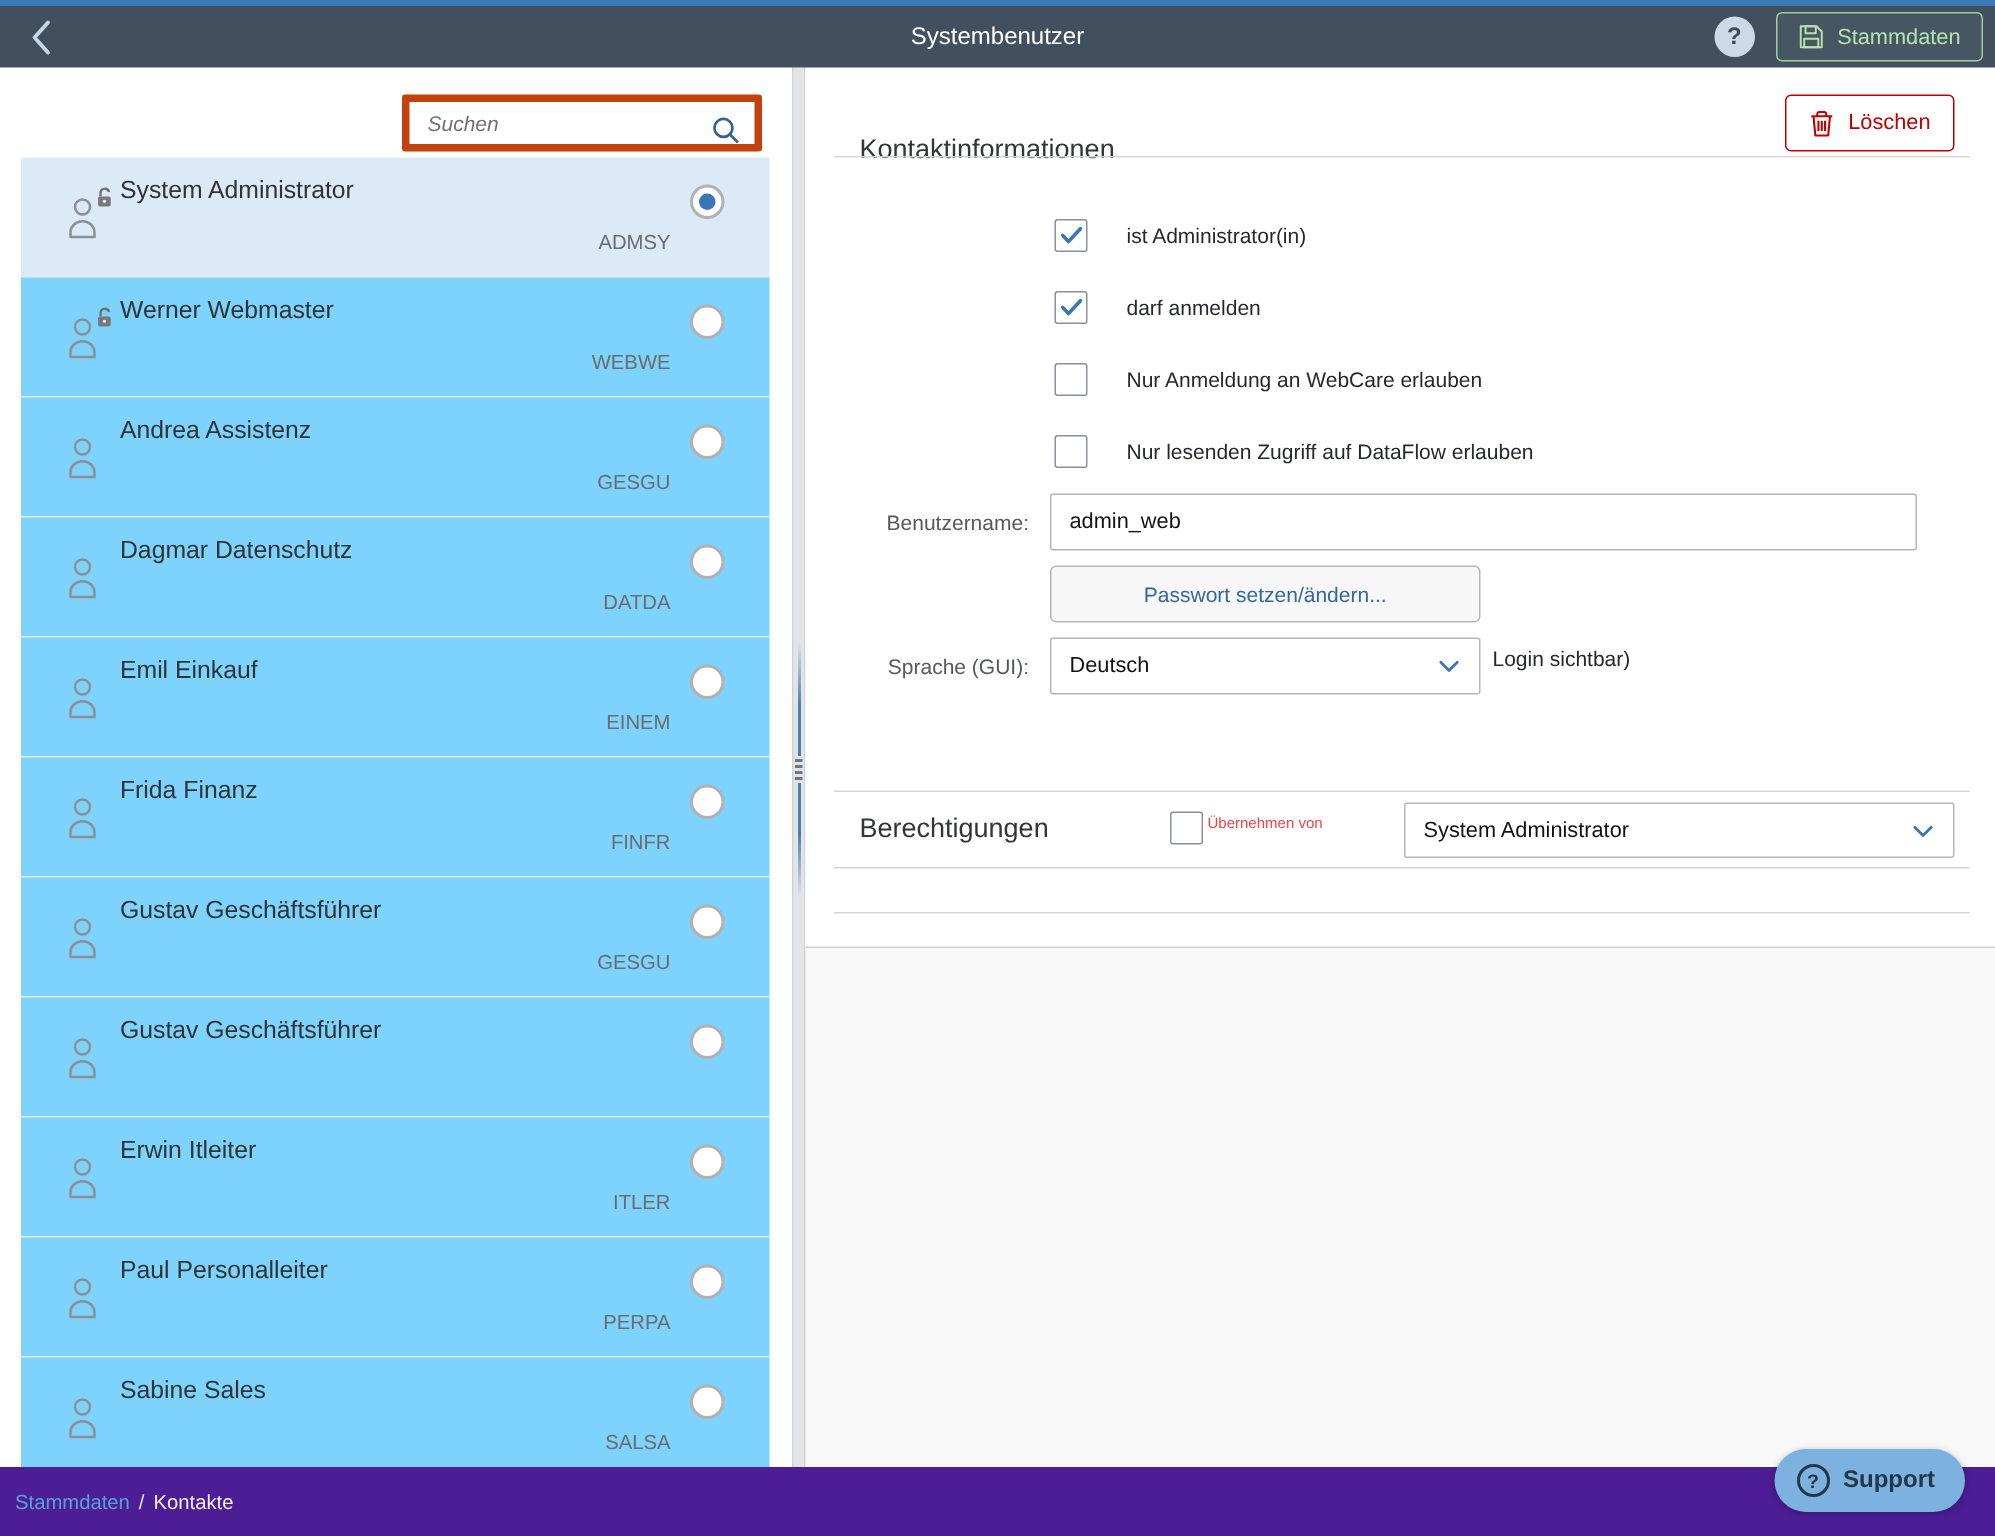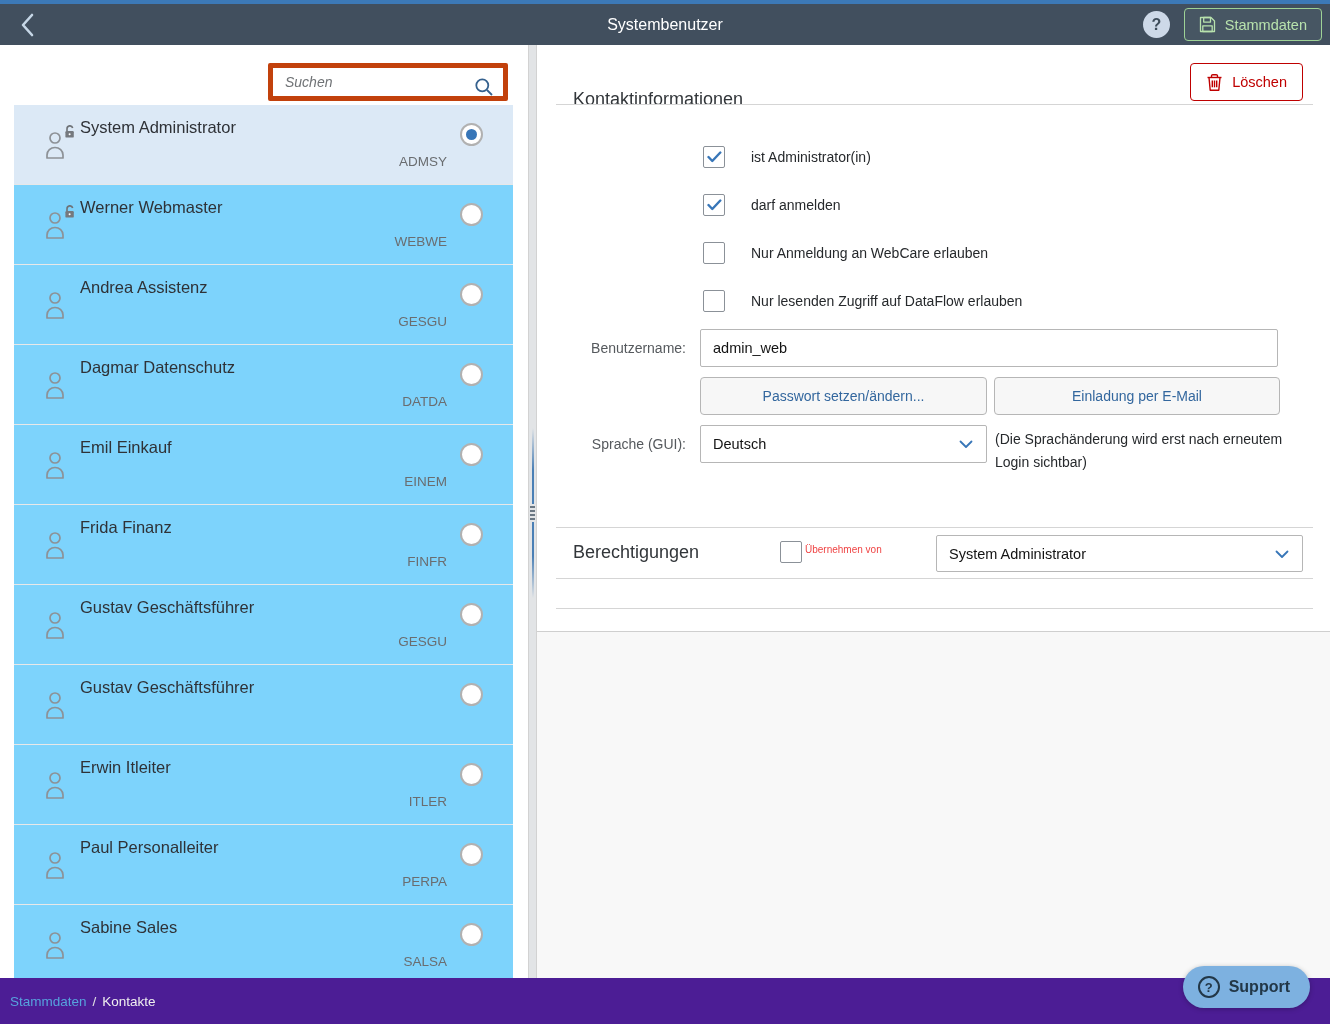--- a/index.html
+++ b/index.html
@@ -319,31 +319,29 @@
       </div>
       <div class="opt-row o3">
         <span class="cbx opt-cb"></span>
         <span class="opt-label">Nur lesenden Zugriff auf DataFlow erlauben</span>
       </div>
 
       <label class="form-label l-user">Benutzername:</label>
       <input class="text-input" value="admin_web" style="">
 
       <button class="gray-btn b-pass">Passwort setzen/ändern...</button>
-      <button class="gray-btn b-mail">Einladung per E-Mail</button>
 
       <label class="form-label l-lang">Sprache (GUI):</label>
       <div class="selectbox sel-lang">
         <span>Deutsch</span>
         <svg class="sel-chevron" width="14" height="9" viewBox="0 0 14 9" fill="none" stroke="#3876b8" stroke-width="1.8" stroke-linecap="round" stroke-linejoin="round">
             <path d="M1.5 1.5 L7 7 L12.5 1.5"></path>
           </svg>
       </div>
       <div class="lang-note">
-        <div>(Die Sprachänderung wird erst nach erneutem</div>
         <div>Login sichtbar)</div>
       </div>
 
       <div class="hdiv d2"></div>
 
       <h2 class="section-title t-perm">Berechtigungen</h2>
       <span class="cbx perm-cb"></span>
       <span class="perm-label">Übernehmen von</span>
       <div class="selectbox sel-perm">
         <span>System Administrator</span>

